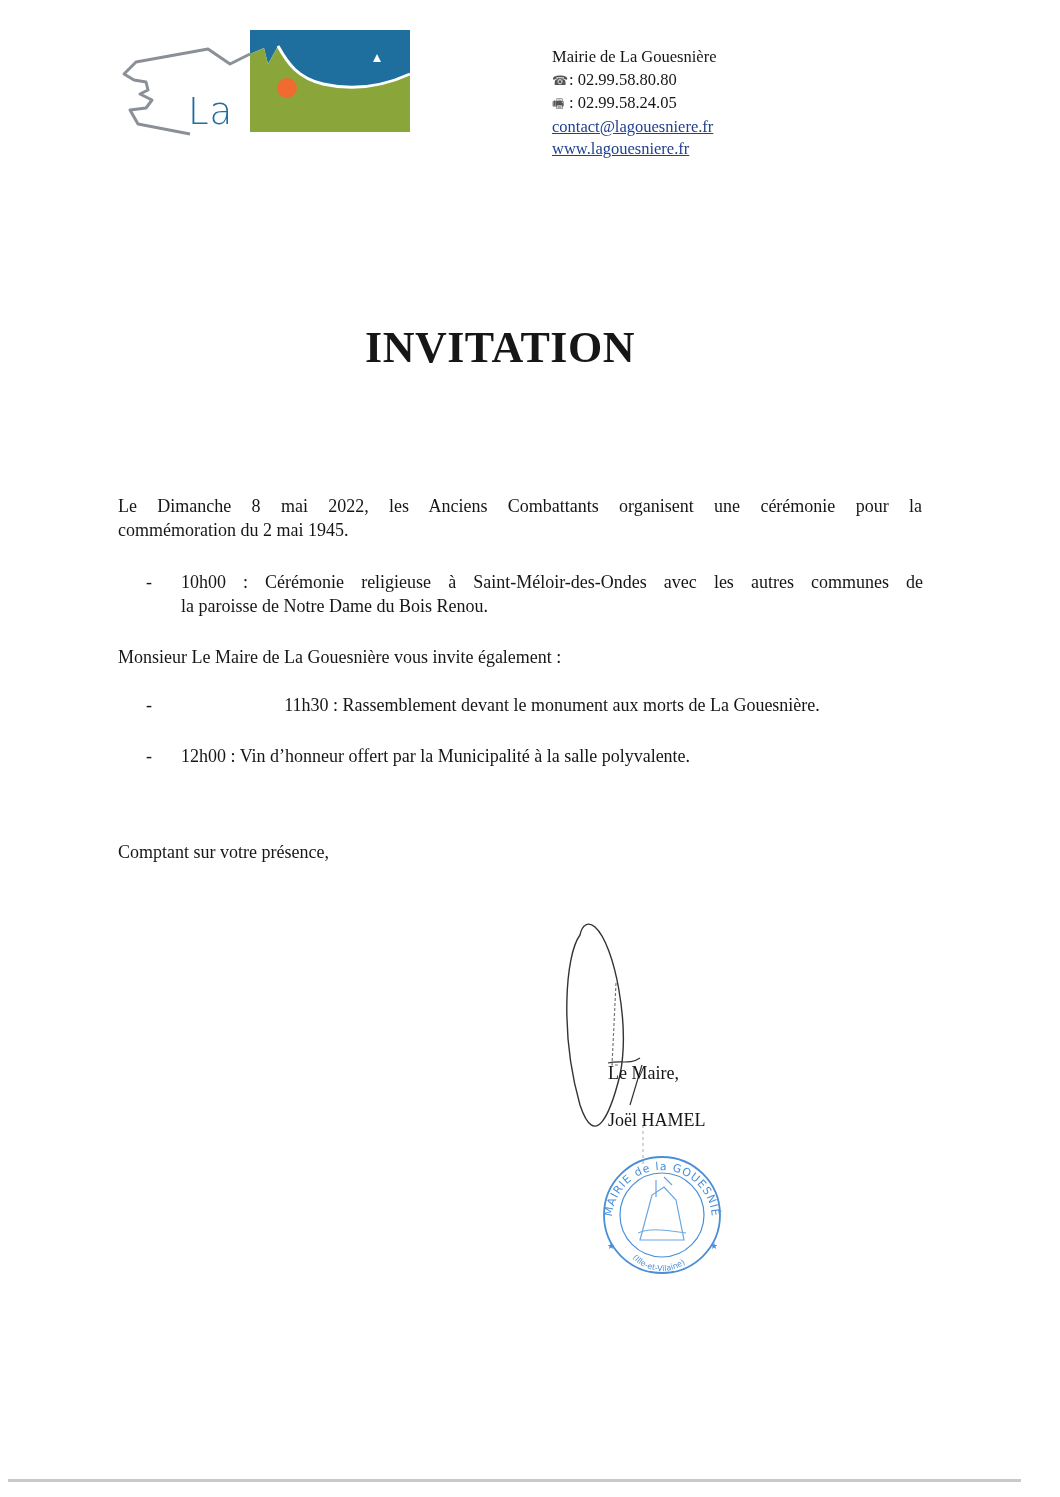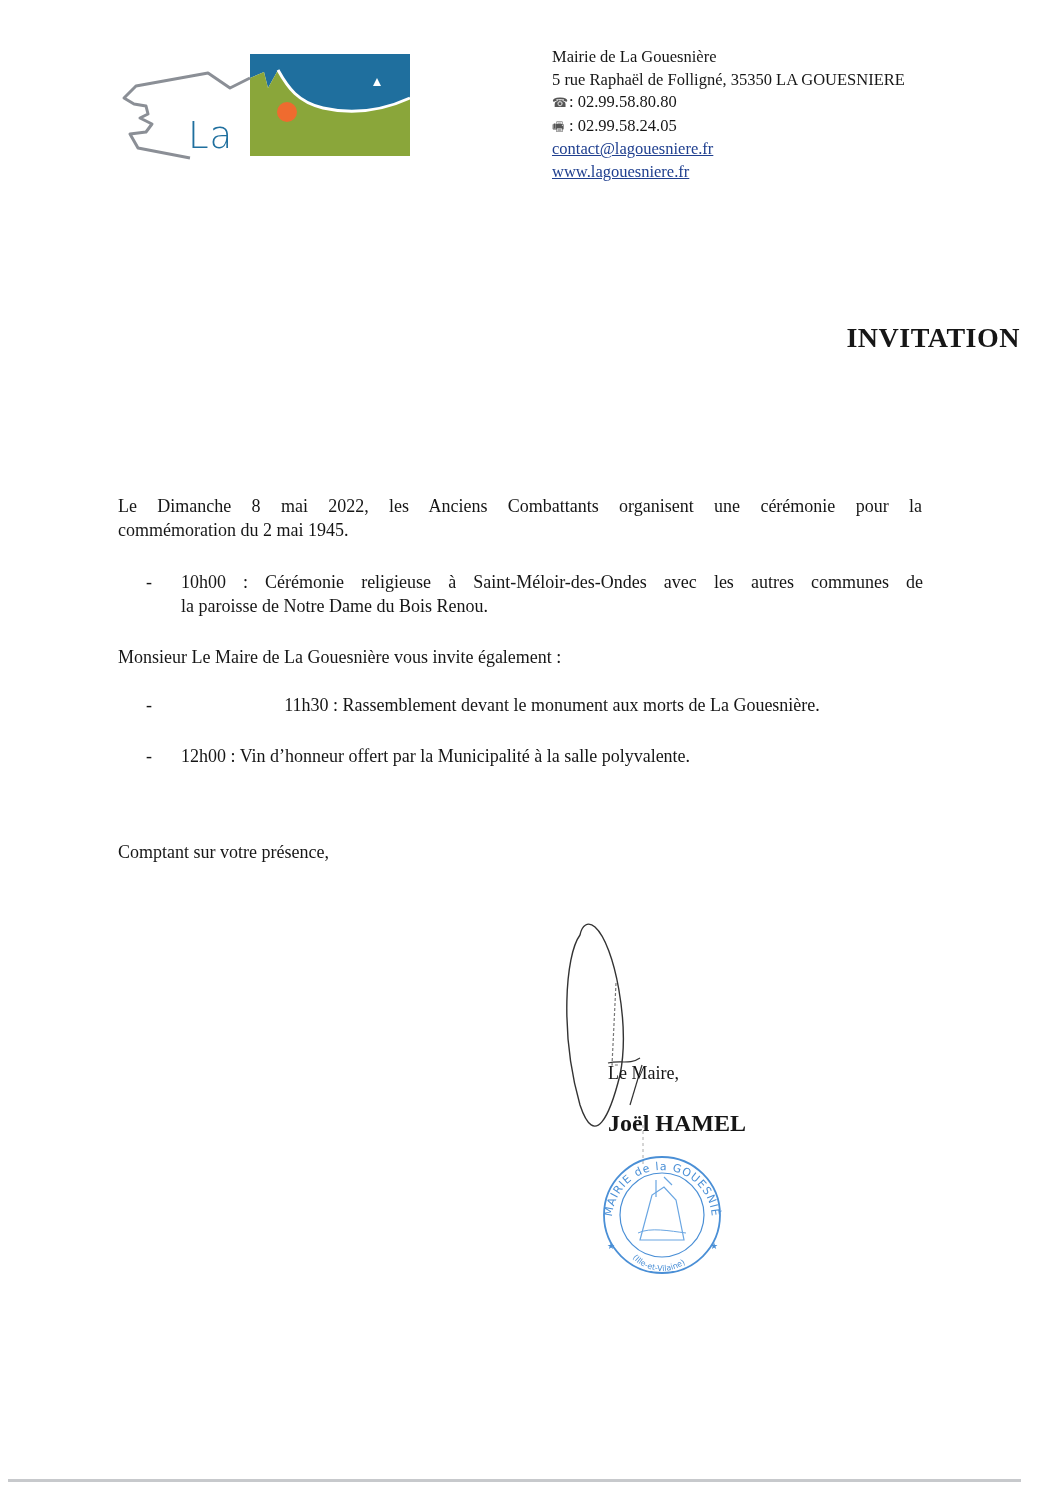--- a/index.html
+++ b/index.html
@@ -1,64 +1,63 @@
 <!DOCTYPE html>
 <html><head>
 <meta charset="utf-8">
 <style>
   html, body { margin: 0; padding: 0; }
   body {
     width: 1060px; height: 1497px; background: #ffffff; position: relative; overflow: hidden;
     font-family: "Liberation Serif", "DejaVu Serif", serif; color: #161616;
   }
-  .logo { position: absolute; left: 118px; top: 48px; width: 300px; height: 150px; }
+  .logo { position: absolute; left: 118px; top: 24px; width: 300px; height: 150px; }
   .logo-text { position: absolute; font-family: "DejaVu Sans", "Liberation Sans", sans-serif; color: #1f6f9e; font-weight: 300; }
   .logo-la { left: 70px; top: 66px; font-size: 37px; letter-spacing: 1px; }
   .logo-name { left: 44px; top: 108px; font-size: 36px; letter-spacing: 1px; }
 
   .header { position: absolute; left: 552px; top: 46px; font-size: 16.5px; line-height: 22.6px; }
   .header .line { white-space: nowrap; }
   .header a { color: #1f3f8f; text-decoration: underline; }
   .phone-icon, .fax-icon { display: inline-block; font-size: 13px; color: #555; width: 17px; }
 
-  .title { position: absolute; left: 0; width: 1000px; top: 322px; text-align: right; font-weight: bold; font-size: 28px; letter-spacing: 0.5px; margin-left: 20px; }
+  .title { position: absolute; left: 0; width: 1000px; top: 322px; text-align: center; font-weight: bold; font-size: 44px; letter-spacing: 0.5px; }
 
   .body-text { position: absolute; left: 118px; width: 804px; font-size: 18px; line-height: 24px; }
   .justify { text-align: justify; text-align-last: justify; }
   .p1 { top: 494px; }
   .p1b { top: 518px; }
   .bullet { position: absolute; left: 146px; font-size: 18px; line-height: 24px; }
   .bullet-text { position: absolute; left: 181px; font-size: 18px; line-height: 24px; width: 742px; }
   .p2 { top: 645px; }
   .closing { top: 840px; }
 
   .sig-area { position: absolute; left: 560px; top: 915px; width: 200px; height: 370px; }
   .sig-label { position: absolute; left: 608px; top: 1063px; font-size: 18px; }
-  .sig-name { position: absolute; left: 608px; top: 1110px; font-size: 24px; font-weight: bold; }
+  .sig-name { position: absolute; left: 608px; top: 1110px; font-size: 18px; font-weight: normal; }
 
   .footer-rule { position: absolute; left: 8px; top: 1479px; width: 1013px; height: 3px; background: #c7c9cc; }
 </style>
 </head>
 <body>
 
 <div class="logo">
   <svg width="300" height="150" viewBox="0 0 300 150">
     <path d="M132,6 L292,6 L292,50 C270,60 240,68 205,60 C180,54 170,40 160,22 L150,40 L146,24 L132,30 Z" fill="#1f6f9e"></path>
     <path d="M132,30 L146,24 L150,40 L160,22 C170,40 180,54 205,60 C240,68 270,60 292,50 L292,108 L132,108 Z" fill="#8aa63a"></path>
     <path d="M160,22 C170,40 180,54 205,60 C240,68 270,60 292,50" fill="none" stroke="#ffffff" stroke-width="3"></path>
     <polygon points="255,38 263,38 259,30" fill="#ffffff"></polygon>
     <circle cx="169" cy="64" r="10" fill="#ef6b2f"></circle>
     <path d="M132,30 L112,40 L90,25 L18,38 L6,50 L16,56 L28,58 L30,66 L22,70 L34,76 L28,84 L12,86 L20,100 L72,110" fill="none" stroke="#8b8f96" stroke-width="3" stroke-linejoin="round"></path>
   </svg>
   <div class="logo-text logo-la">La</div>
 </div>
 
 <div class="header">
   <div class="line">Mairie de La Gouesnière</div>
-  <div class="line">5 rue Raphaël de Folligné, 35350 LA GOUESNIERE</div>
   <div class="line">
     <span class="phone-icon">☎</span><span>: 02.99.58.80.80</span>
   </div>
   <div class="line">
     <span class="fax-icon">🖷</span><span>: 02.99.58.24.05</span>
   </div>
   <div class="line"><a>contact@lagouesniere.fr</a></div>
   <div class="line"><a>www.lagouesniere.fr</a></div>
 </div>
 

